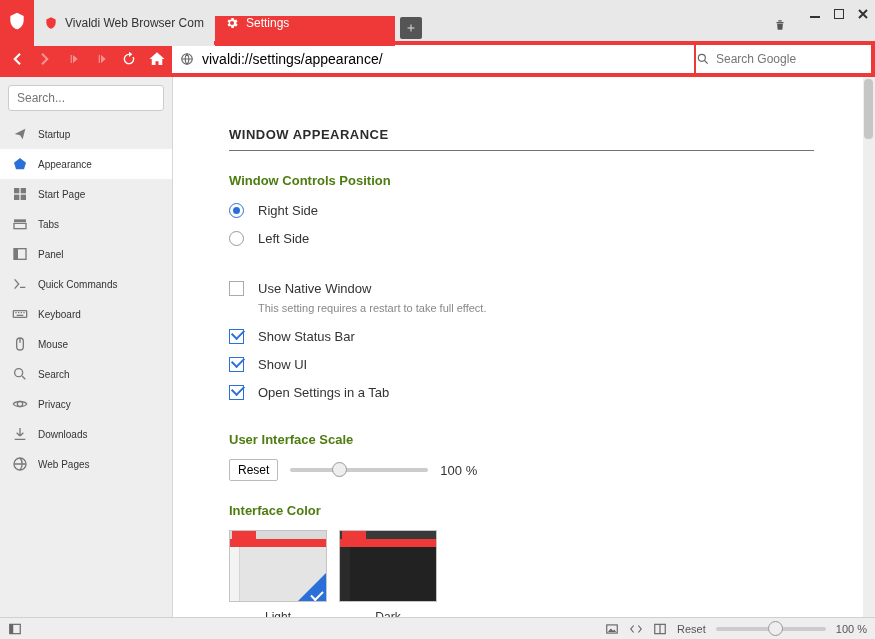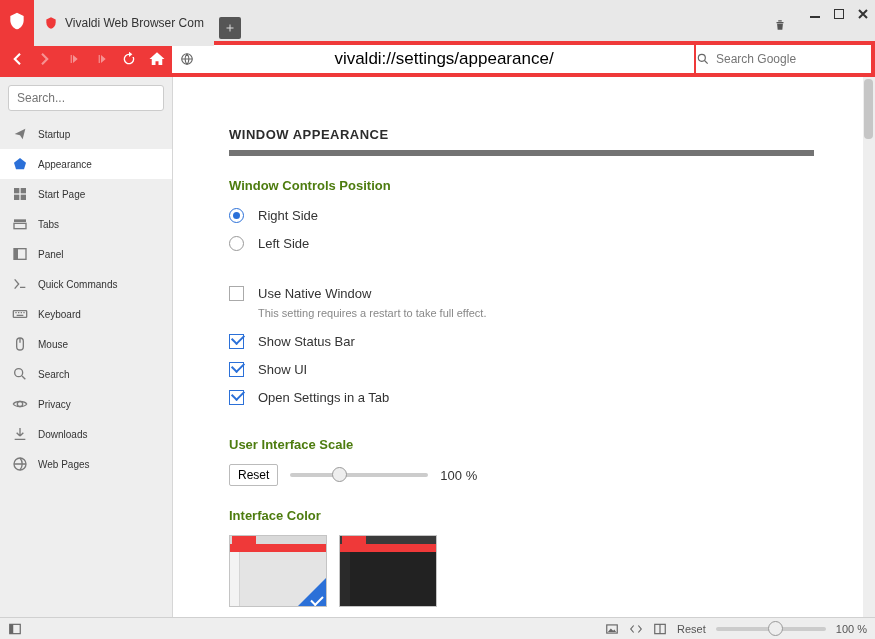--- a/index.html
+++ b/index.html
@@ -19,39 +19,39 @@
 .win-controls { position: absolute; right: 4px; top: 6px; display:flex; gap:8px; align-items:center; }
 .win-controls .wbtn { width:16px; height:16px; display:flex; align-items:center; justify-content:center; color:#333; }
 .trash-btn { position:absolute; right:88px; top:18px; }
 
 
 .toolbar { background:#ef3939; height:36px; display:flex; align-items:center; padding:0 4px; gap:2px; }
 .tbtn { width:26px; height:26px; display:flex; align-items:center; justify-content:center; color:#fff; }
 .tbtn.dis { opacity:.45; }
 .addr-wrap { flex:1; display:flex; gap:2px; }
 .addr { flex:1; background:#fff; height:28px; border:none; display:flex; align-items:center; padding:0 8px; gap:8px; font-size:13px; color:#333; }
-.addr input { border:none; outline:none; font-size:17px; flex:1; background:transparent;text-align:center; }
+.addr input { border:none; outline:none; font-size:14px; flex:1; background:transparent; }
 .search-box { width:175px; background:#fff; height:28px; border:none; display:flex; align-items:center; padding:0 0; gap:6px; font-size:12px; color:#777; }
 .search-box input { border:none; outline:none; font-size:12px; flex:1; color:#777; background:transparent; }
 
 
 .body { display:flex; height: calc(639px - 41px - 36px - 22px); }
 .sidebar { width:173px; background:#eee; border-right:1px solid #d6d6d6; display:flex; flex-direction:column; }
 .sidebar-search { margin:8px; }
 .sidebar-search input { width:100%; height:26px; border:1px solid #ccc; border-radius:3px; padding:0 8px; font-size:12px; color:#666; outline:none; }
 .side-item { display:flex; align-items:center; gap:10px; height:30px; padding:0 12px; font-size:10px; color:#333; cursor:pointer; }
 .side-item svg { width:16px; height:16px; fill:#7a7a7a; }
 .side-item.active { background:#fff; }
 .side-item.active svg { fill:#2b70d8; }
 .side-item.active svg.poly { fill:#2b70d8; }
 
 .content-wrap { flex:1; position:relative; background:#eee; }
 .content-scroll { position:absolute; inset:0 12px 0 0; background:#fff; overflow:hidden; }
 .content { padding: 50px 14px 20px 56px; color:#333; }
-.section-title { font-size:13px; font-weight:bold; letter-spacing:.5px; padding-bottom:8px; border-bottom:6px solid #737373; margin-bottom:22px; width:585px; color:#2c2c2c; }
+.section-title { font-size:13px; font-weight:bold; letter-spacing:.5px; padding-bottom:8px; border-bottom:1px solid #737373; margin-bottom:22px; width:585px; color:#2c2c2c; }
 .subhead { font-size:13px; font-weight:bold; margin-bottom:12px; color:#4d7c0f; }
 .radio-row, .check-row { display:flex; align-items:flex-end; gap:14px; font-size:13px; margin-bottom:10px; height:18px; }
 .radio { width:15px; height:15px; border-radius:50%; border:1px solid #999; position:relative; }
 .radio.on { border-color:#2b70d8; }
 .radio.on::after { content:""; position:absolute; inset:3px; border-radius:50%; background:#2b70d8; }
 .check { width:15px; height:15px; border:1px solid #aaa; position:relative; }
 .check.on { border-color:#2b70d8; }
 .check.on::after { content:""; position:absolute; left:2px; top:-1px; width:10px; height:6px; border-left:2px solid #2b70d8; border-bottom:2px solid #2b70d8; transform:rotate(-45deg); }
 .hint { font-size:11px; color:#888; margin:-4px 0 12px 29px; }
 .spacer { height:22px; }
@@ -103,20 +103,28 @@
       </svg>
   </div>
   <div class="tabs">
     <div class="tab">
       <span class="tab-icon">
         <svg viewBox="0 0 24 24">
             <path fill="#ef3939" d="M12 2 4 6v5c0 5 3.4 9.7 8 11 4.6-1.3 8-6 8-11V6l-8-4Z"></path>
           </svg>
       </span>
       <span class="tab-label">Vivaldi Web Browser Com</span>
+    </div>
+    <div class="tab active">
+      <span class="tab-icon">
+        <svg viewBox="0 0 24 24" fill="#fff">
+            <path d="M19.4 13a7.5 7.5 0 0 0 .1-1 7.5 7.5 0 0 0-.1-1l2.1-1.6-2-3.4-2.5 1a7.3 7.3 0 0 0-1.7-1l-.4-2.6h-4l-.4 2.6a7.3 7.3 0 0 0-1.7 1l-2.5-1-2 3.4L6.5 11a7.5 7.5 0 0 0-.1 1 7.5 7.5 0 0 0 .1 1l-2.1 1.6 2 3.4 2.5-1a7.3 7.3 0 0 0 1.7 1l.4 2.6h4l.4-2.6a7.3 7.3 0 0 0 1.7-1l2.5 1 2-3.4Zm-7.4 2.5A3.5 3.5 0 1 1 15.5 12 3.5 3.5 0 0 1 12 15.5Z"></path>
+          </svg>
+      </span>
+      <span class="tab-label">Settings</span>
     </div>
     <div class="newtab">
       <svg viewBox="0 0 24 24">
           <path fill="#ddd" d="M11 5h2v6h6v2h-6v6h-2v-6H5v-2h6Z"></path>
         </svg>
     </div>
   </div>
   <div class="trash-btn sicon">
     <svg viewBox="0 0 24 24">
         <path fill="#555" d="M6 7h12v2H6Zm1 3h10l-1 10H8Zm2-6h6v2H9Z"></path>

